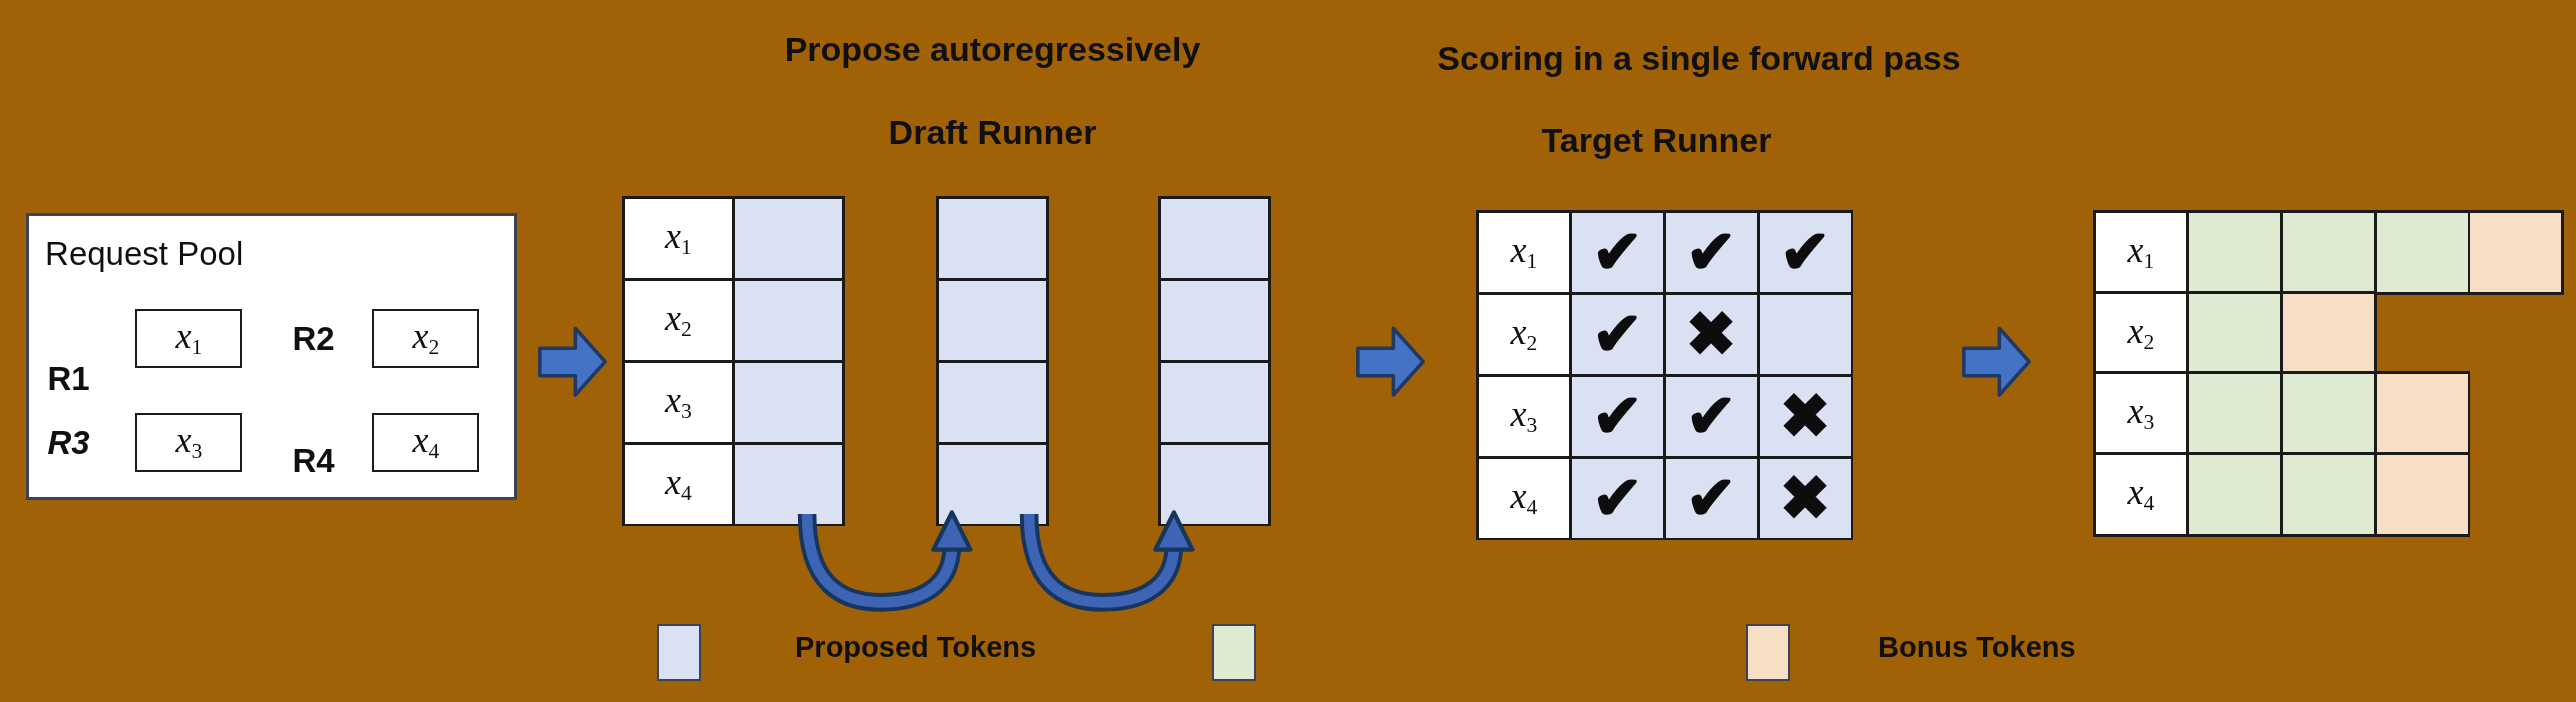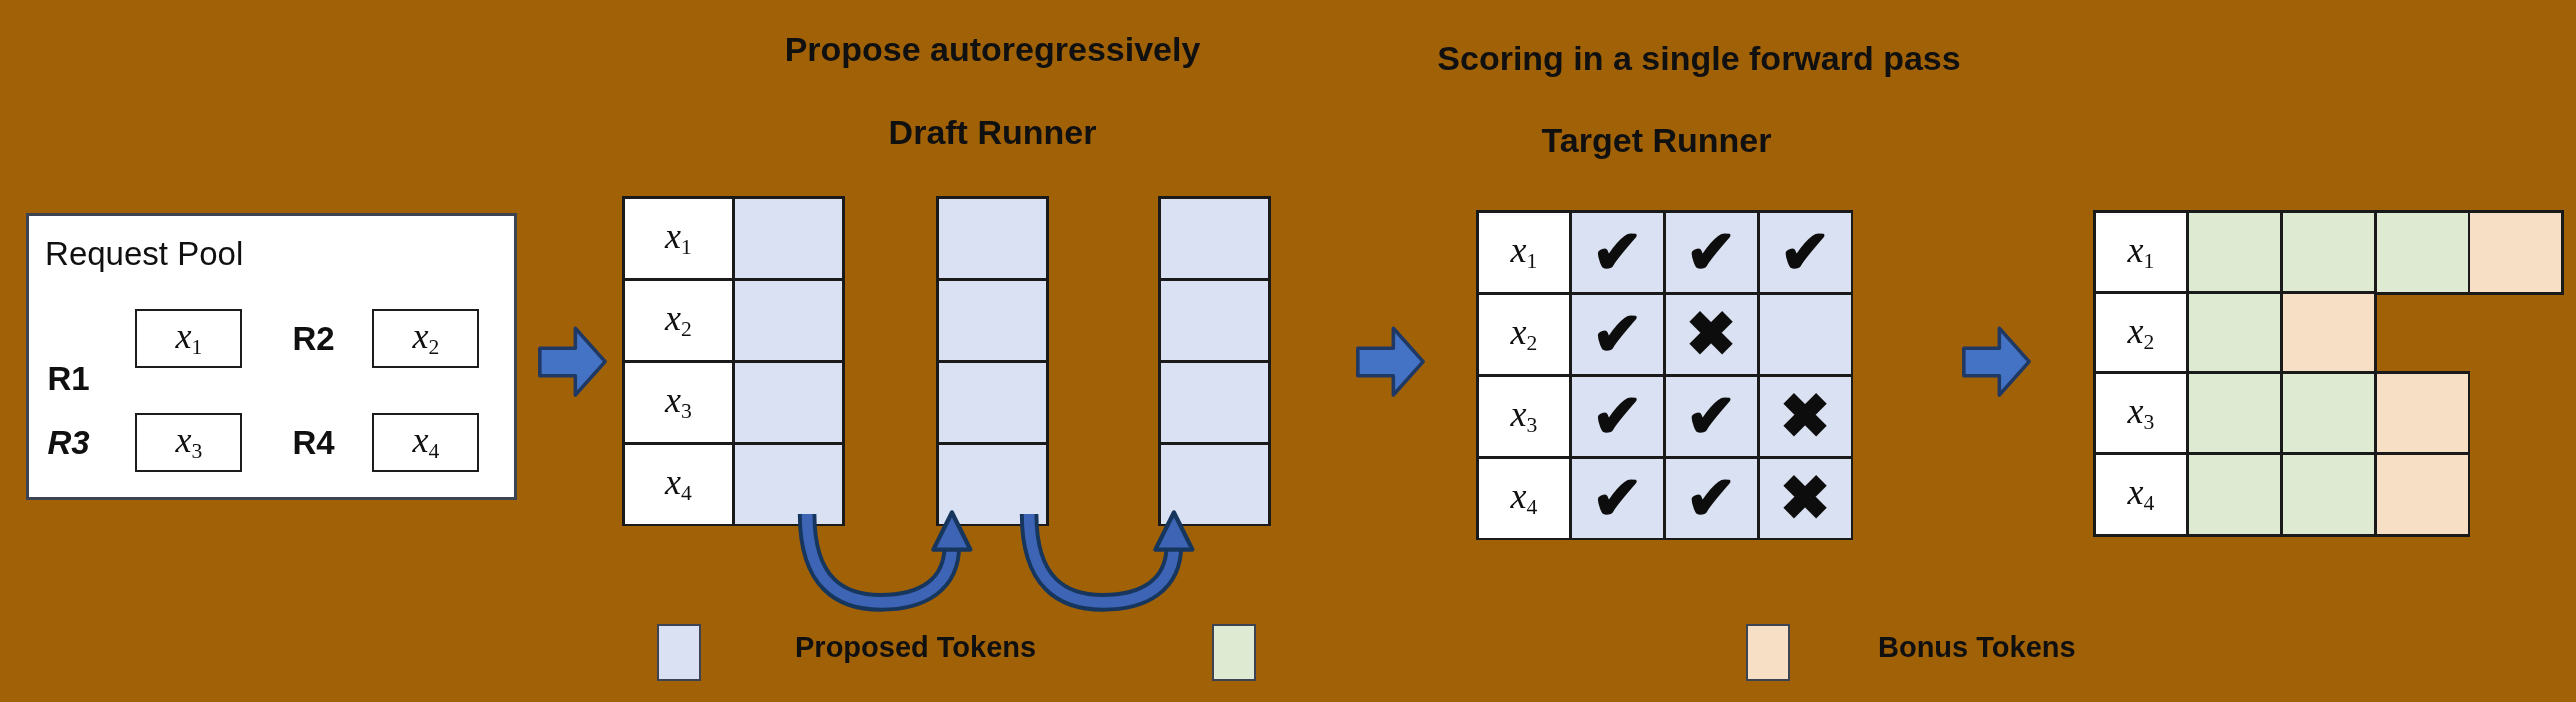--- a/index.html
+++ b/index.html
@@ -71,21 +71,21 @@
       <span class="token"><i>x</i><sub>1</sub></span>
     </div>
     <div class="req-id" style="left:263px;top:104px;">R2</div>
     <div class="req-box" style="left:343px;top:93px;">
       <span class="token"><i>x</i><sub>2</sub></span>
     </div>
     <div class="req-id" style="left:18px;top:208px;font-style:italic;">R3</div>
     <div class="req-box" style="left:106px;top:197px;">
       <span class="token"><i>x</i><sub>3</sub></span>
     </div>
-    <div class="req-id" style="left:263px;top:208px;">R4</div>
+    <div class="req-id" style="left:263px;top:226px;">R4</div>
     <div class="req-box" style="left:343px;top:197px;">
       <span class="token"><i>x</i><sub>4</sub></span>
     </div>
   </div>
 
   <svg class="block-arrow" style="left:537px;top:321px;" viewBox="0 0 100 115">
     <polygon points="4,38 54,38 54,10 96,57 54,104 54,77 4,77" fill="var(--arrow-fill)" stroke="var(--arrow-stroke)" stroke-width="5" stroke-linejoin="round"></polygon>
   </svg>
   <svg class="block-arrow" style="left:1355px;top:321px;" viewBox="0 0 100 115">
     <polygon points="4,38 54,38 54,10 96,57 54,104 54,77 4,77" fill="var(--arrow-fill)" stroke="var(--arrow-stroke)" stroke-width="5" stroke-linejoin="round"></polygon>

